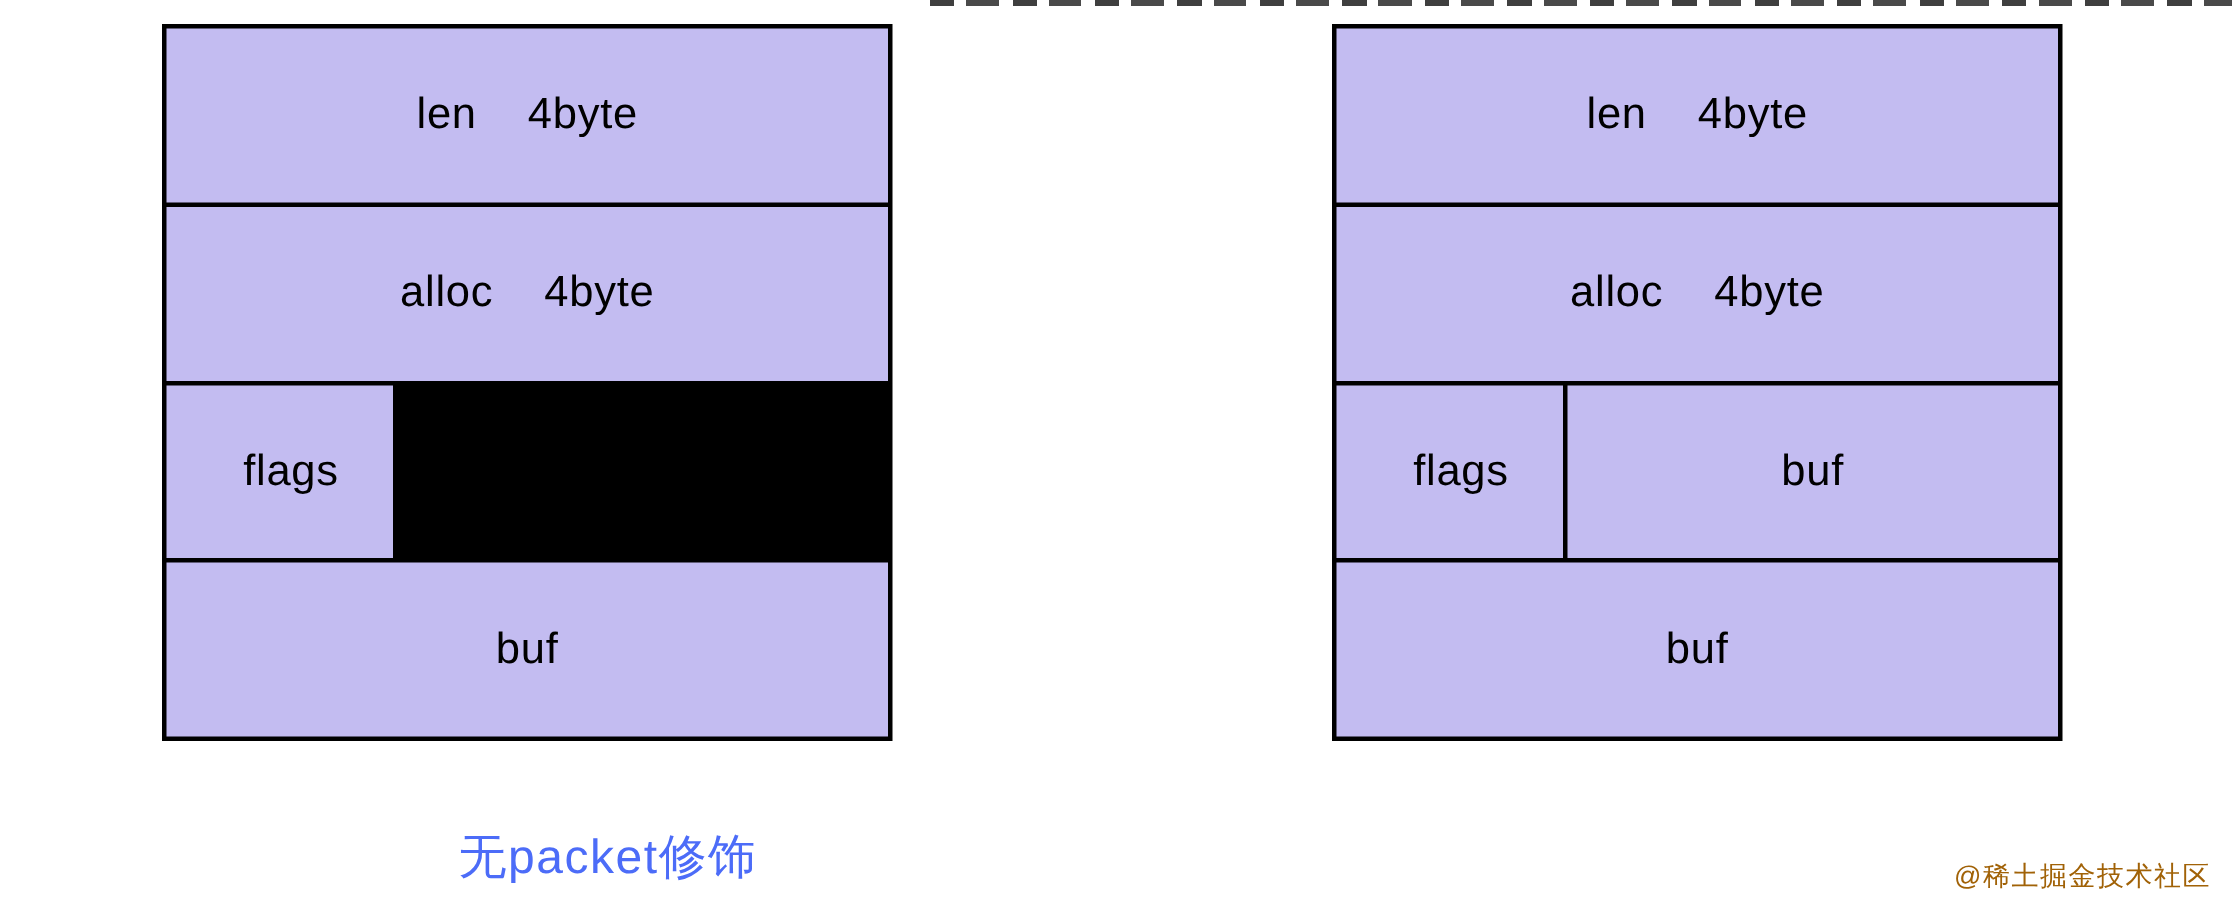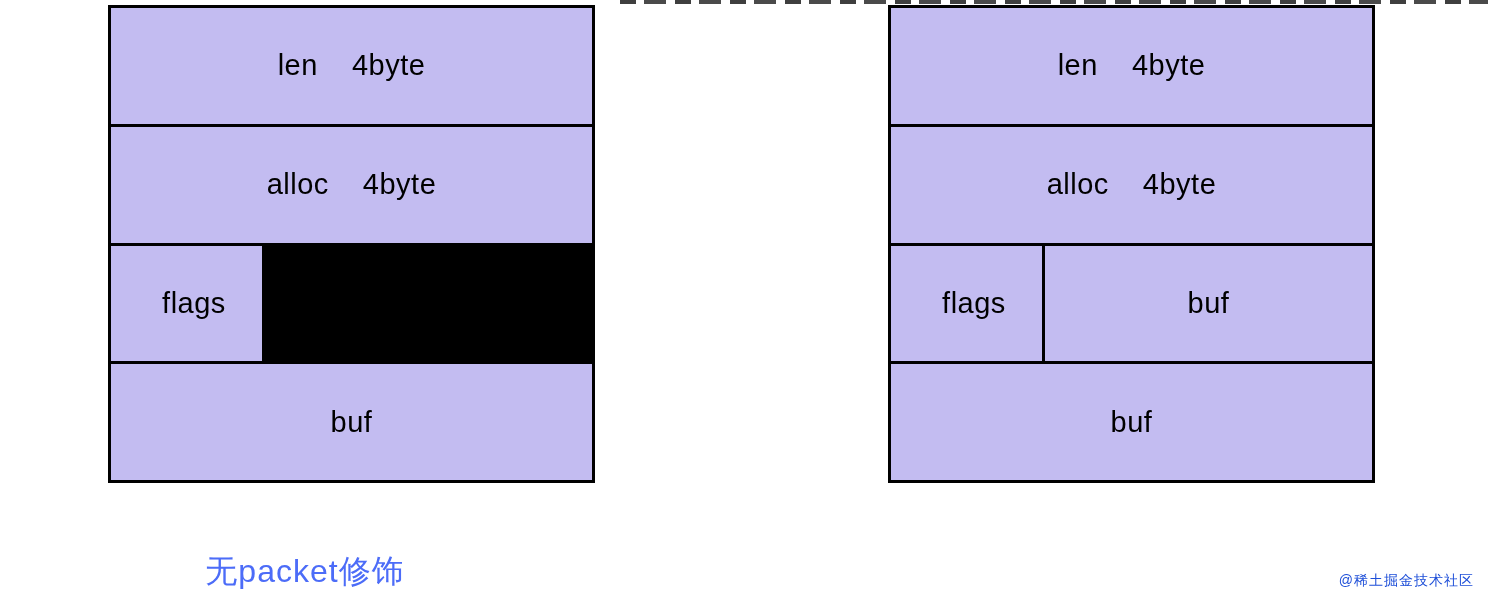--- a/index.html
+++ b/index.html
@@ -29,21 +29,21 @@
       rgba(0,0,0,0) 16px, rgba(0,0,0,0) 24px,
       #2a2a2a 24px, #2a2a2a 46px,
       rgba(0,0,0,0) 46px, rgba(0,0,0,0) 55px
     );
     opacity: 0.85;
   }
 
   
   .diagram {
     position: absolute;
-    top: 5px;
+    top: 16px;
     width: 487px;
     height: 478px;
     background: #000000;
     padding: 3px;
     box-sizing: border-box;
     display: flex;
     flex-direction: column;
     gap: 3px;
   }
   .diagram.left  { left: 108px; }
@@ -67,35 +67,35 @@
     letter-spacing: 0.5px;
   }
   .cell.unused { background: #ffffff; }
   .cell.narrow { flex: 0 0 136px; padding-left: 15px; }
   .cell-size:empty { display: none; }
 
   .caption {
     position: absolute;
     top: 550px;
     width: 400px;
-    text-align: center;
+    text-align: right;
     font-size: 32px;
     font-weight: 500;
     color: #4c6cf8;
     letter-spacing: 1px;
   }
   .caption.left  { left: 105px; }  
   .caption.right { left: 925px; }  
 
   .watermark {
     position: absolute;
     top: 572px;
     right: 14px;
-    font-size: 14px;
-    color: #1d4ed8;
+    font-size: 18px;
+    color: #a16207;
     letter-spacing: 1px;
   }
 </style>
 </head>
 <body>
 
 <div class="canvas">
 
   <div class="top-artifact"></div>
 

